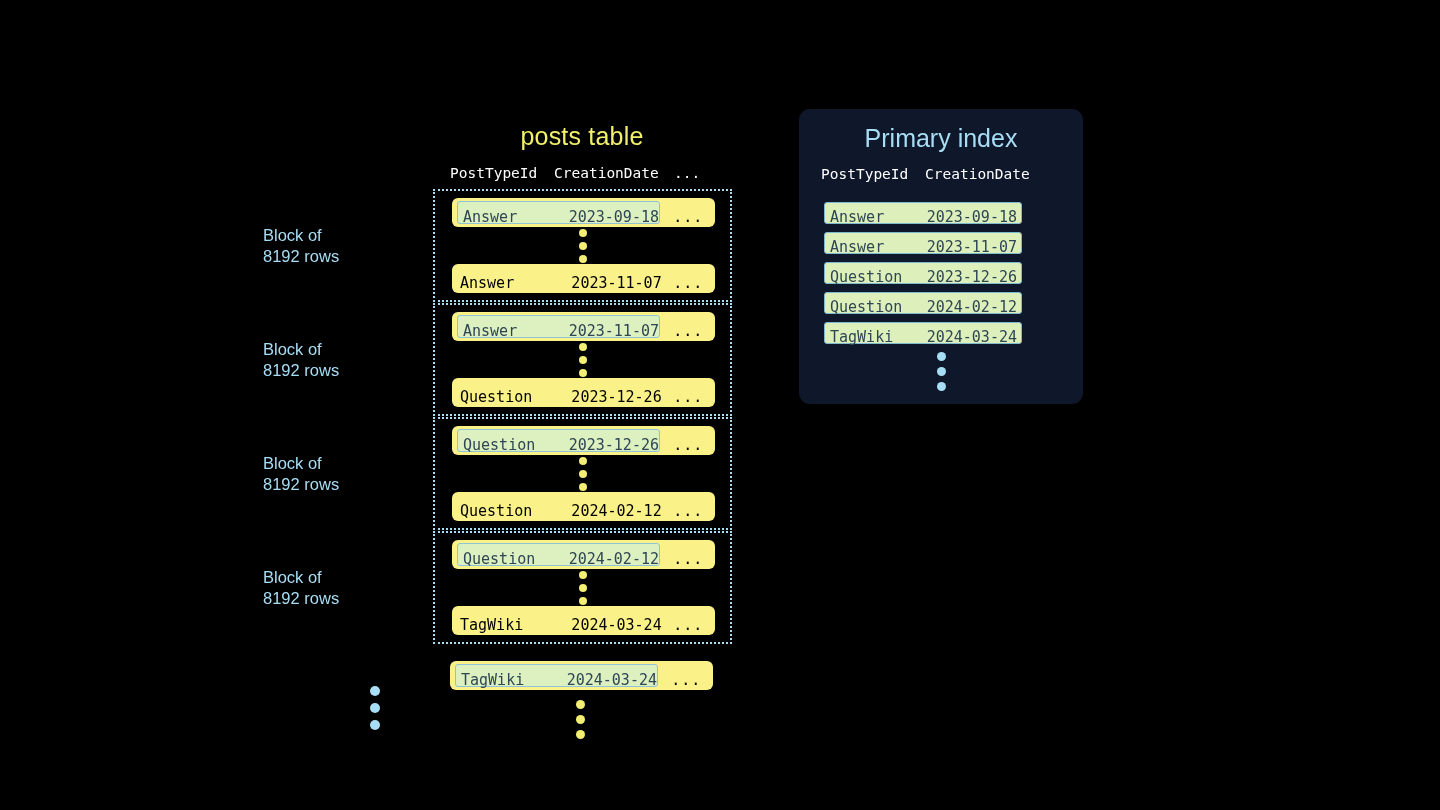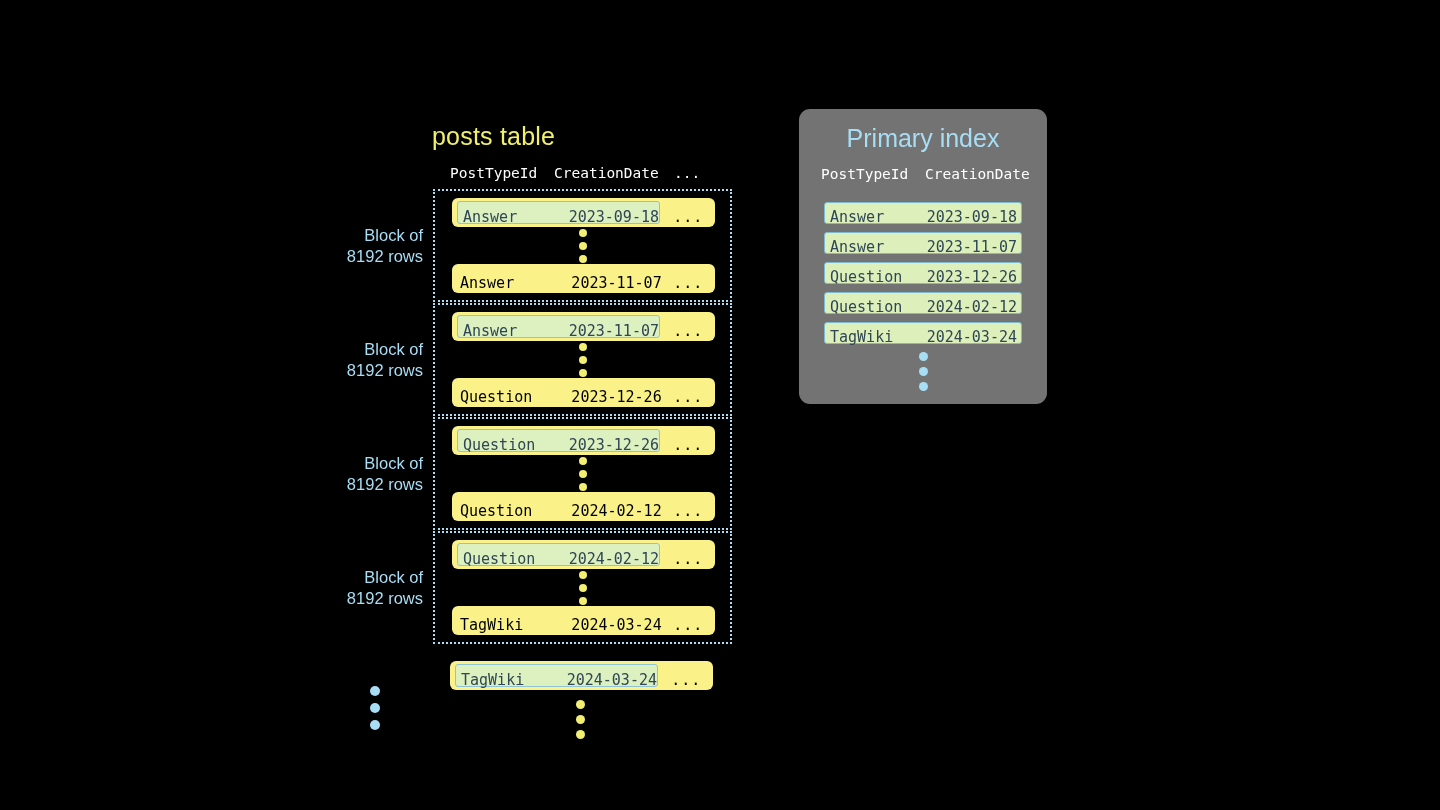--- a/index.html
+++ b/index.html
@@ -19,20 +19,21 @@
     position: absolute;
     inset: 0;
   }
 
   
   #posts-table-title {
     position: absolute;
     left: 432px;
     top: 122px;
     width: 300px;
+    text-align: center;
     color: #f2f06a;
     font-size: 25px;
     font-family: "Liberation Sans", sans-serif;
     letter-spacing: 0.2px;
   }
 
   .table-headers {
     position: absolute;
     left: 450px;
     top: 165px;
@@ -59,21 +60,21 @@
     border: 2px dotted #a8def5;
     height: 113px;
     box-sizing: border-box;
     margin-bottom: 1px;
   }
 
   .block-label {
     position: absolute;
     right: 307px;
     width: 160px;
-    text-align: right;
+    text-align: left;
     color: #a8def5;
     font-size: 16.5px;
     line-height: 21px;
     font-family: "Liberation Sans", sans-serif;
     top: 50%;
     transform: translateY(-50%);
   }
 
   
   .row {
@@ -175,23 +176,23 @@
   #left-bottom-dots .dot {
     width: 10px; height: 10px; border-radius: 50%;
     background: #a8def5;
   }
 
   
   #primary-index-panel {
     position: absolute;
     left: 799px;
     top: 109px;
-    width: 248px;
+    width: 284px;
     height: 295px;
-    background: #737373;
+    background: #0f172a;
     border-radius: 11px;
   }
   #primary-index-title {
     position: absolute;
     left: 0; right: 0;
     top: 15px;
     text-align: center;
     color: #a8def5;
     font-size: 25px;
     font-family: "Liberation Sans", sans-serif;

